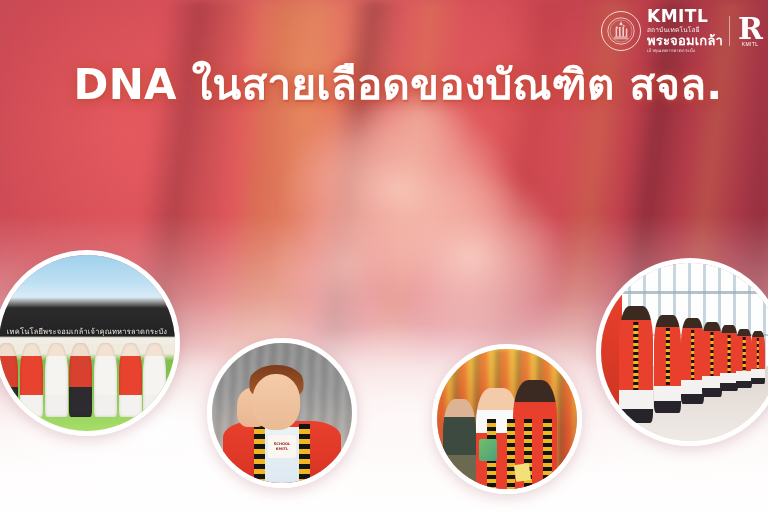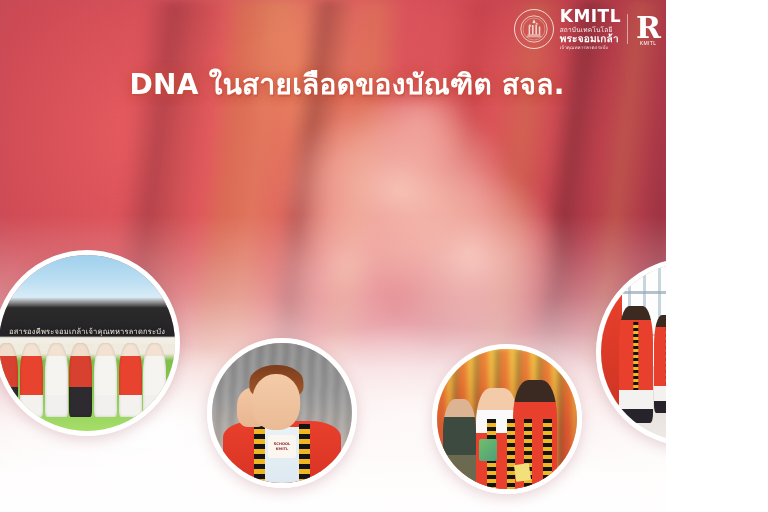--- a/index.html
+++ b/index.html
@@ -2,21 +2,21 @@
 <html><head>
 <meta charset="utf-8">
 <style>
   html,body{margin:0;padding:0;}
   body{
     width:768px;height:512px;overflow:hidden;
     font-family:"Liberation Sans","DejaVu Sans",sans-serif;
     background:#ffffff;
   }
   .poster{
-    position:relative;width:666px;height:512px;overflow:hidden;
+    position:relative;width:768px;height:512px;overflow:hidden;
     background:#e8606a;
   }
 
   
   .bg-layer{position:absolute;inset:0;}
 
   .bg-base{
     background:
       linear-gradient(100deg,#d8535f 0%,#dd5660 22%,#e06a63 38%,#d9515c 55%,#c8434f 72%,#b33c4b 88%,#a7394a 100%);
   }
@@ -78,42 +78,42 @@
     display:flex;align-items:center;justify-content:center;
     opacity:.92;
   }
   .seal svg{display:block;}
   .kmitl-word{display:flex;flex-direction:column;line-height:1;}
   .kmitl-word .w1{
     font-size:17px;font-weight:bold;letter-spacing:.5px;color:#fff;
     font-family:"DejaVu Sans",sans-serif;
   }
   .kmitl-word .w2{font-size:6.5px;color:#fff;letter-spacing:.2px;margin-top:1.5px;opacity:.95;}
-  .kmitl-word .w3{font-size:10px;color:#fff;font-weight:bold;letter-spacing:.2px;margin-top:1px;}
+  .kmitl-word .w3{font-size:13px;color:#fff;font-weight:bold;letter-spacing:.2px;margin-top:1px;}
   .kmitl-word .w4{font-size:4.6px;color:#fff;letter-spacing:.1px;margin-top:1.5px;opacity:.9;}
   .rlogo{display:flex;flex-direction:column;align-items:center;line-height:1;margin-left:2px;}
   .rlogo .rmark{font-size:30px;font-weight:bold;color:#fff;font-family:"DejaVu Serif",serif;letter-spacing:-1px;}
   .rlogo .rsub{font-size:5px;color:#fff;letter-spacing:.4px;margin-top:-2px;}
   .divider-v{width:1px;height:30px;background:rgba(255,255,255,.5);}
 
   
   .headline-wrap{position:absolute;left:0;right:0;top:62px;text-align:center;z-index:8;}
   .headline{
     margin:0;color:#ffffff;font-weight:bold;
     font-size:62px;line-height:1.0;letter-spacing:1px;
     font-family:"DejaVu Sans","Liberation Sans",sans-serif;
     text-shadow:
       0 0 16px rgba(214,90,60,.75),
       2px 3px 0 rgba(196,74,56,.55),
       0 2px 14px rgba(160,40,40,.45);
     white-space:nowrap;
   }
   .subline{
-    margin:8px 0 0 0;color:#ffffff;font-weight:bold;
-    font-size:28px;line-height:1.1;letter-spacing:.3px;
+    margin:0 0 0 0;color:#ffffff;font-weight:bold;
+    font-size:42px;line-height:1.1;letter-spacing:.3px;
     font-family:"DejaVu Sans","Liberation Sans",sans-serif;
     text-shadow:
       0 0 12px rgba(214,90,60,.7),
       1px 2px 0 rgba(196,74,56,.5),
       0 2px 10px rgba(160,40,40,.4);
     white-space:nowrap;
     padding-left:28px;
   }
   .byline{
     position:absolute;left:0;right:0;top:250px;text-align:center;z-index:8;
@@ -320,21 +320,21 @@
     </div>
   </div>
 
   <div class="headline-wrap">
     <h2 class="subline">DNA ในสายเลือดของบัณฑิต สจล.</h2>
   </div>
 
 
   <div class="circle" id="circle-1">
     <div class="inner p1">
-      <div class="p1-banner-text">อสารองคีพระจอมเกล้าเจ้าคุณทหารลาดกระบัง</div>
+      <div class="p1-banner-text">เทคโนโลยีพระจอมเกล้าเจ้าคุณทหารลาดกระบัง</div>
       <div class="p1-banner-text2">KING MONGKUT'S INSTITUTE OF TECHNOLOGY LADKRABANG</div>
       <div class="grads">
         <div class="grad d" style="left:-2%"></div>
         <div class="grad" style="left:12%"></div>
         <div class="grad w" style="left:26%"></div>
         <div class="grad d" style="left:40%"></div>
         <div class="grad w" style="left:54%"></div>
         <div class="grad" style="left:68%"></div>
         <div class="grad w" style="left:82%"></div>
       </div>

